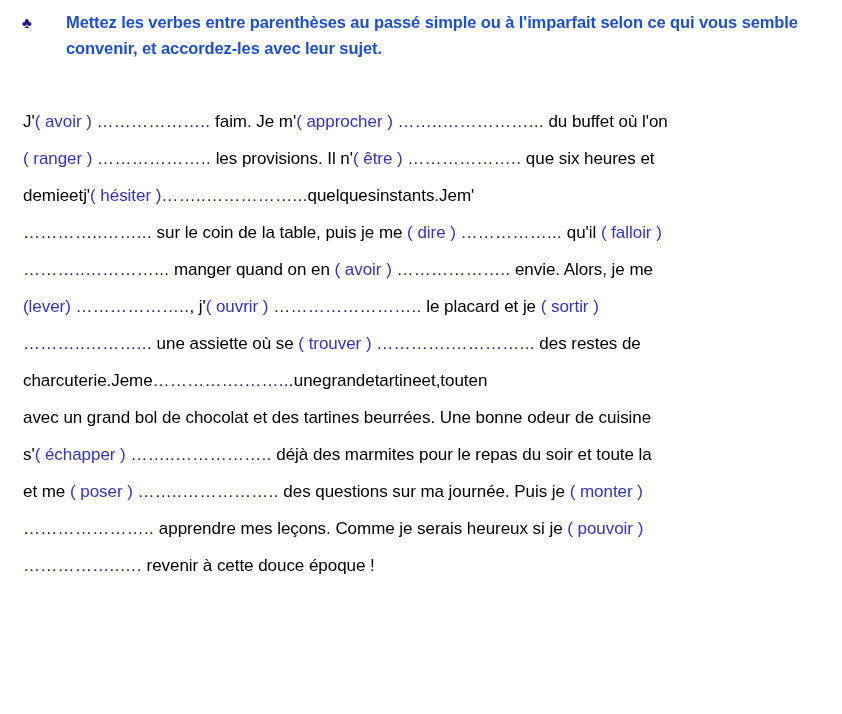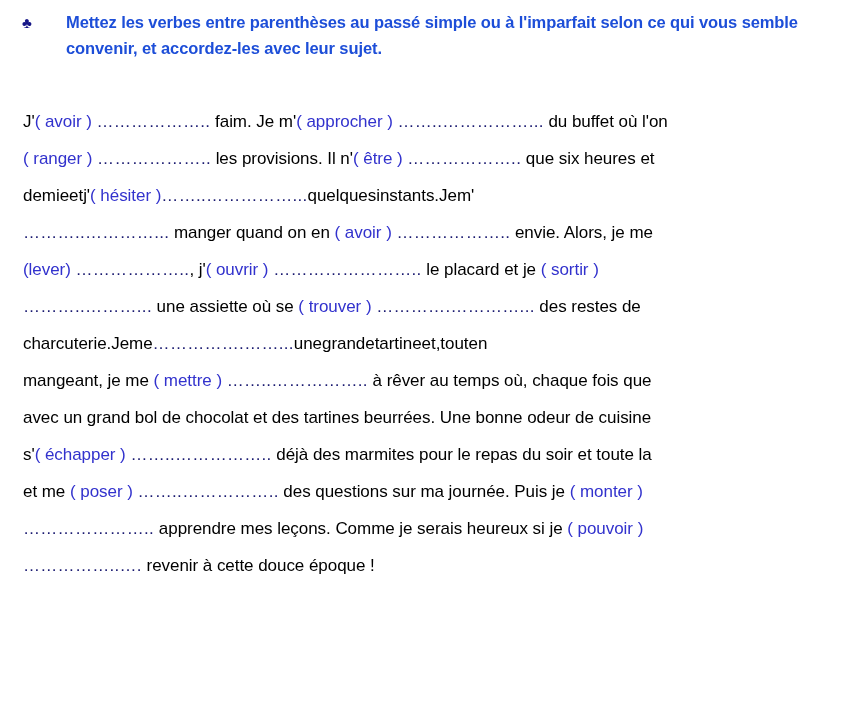--- a/index.html
+++ b/index.html
@@ -118,36 +118,36 @@
         <span class="w plain">demie</span>
         <span class="w plain">et</span>
         <span class="w plain">j'</span>
         <span class="w verb">( hésiter )</span>
         <span class="w dots">……..……………...</span>
         <span class="w plain">quelques</span>
         <span class="w plain">instants.</span>
         <span class="w plain">Je</span>
         <span class="w plain">m'</span>
       </div>
+      <div class="ex-line flow"><span class="dots">…………..……...</span><span class="plain"> sur le coin de la table, puis je me </span><span class="verb">( dire )</span><span class="plain"> </span><span class="dots">……………...</span><span class="plain"> qu'il </span><span class="verb">( falloir )</span></div>
       <div class="ex-line flow"><span class="dots">………..…………...</span><span class="plain"> manger quand on en </span><span class="verb">( avoir )</span><span class="plain"> </span><span class="dots">………………..</span><span class="plain"> envie. Alors, je me</span></div>
       <div class="ex-line flow"><span class="verb">(lever)</span><span class="plain"> </span><span class="dots">………………..</span><span class="plain">, j'</span><span class="verb">( ouvrir )</span><span class="plain"> </span><span class="dots">……………………..</span><span class="plain"> le placard et je </span><span class="verb">( sortir )</span></div>
       <div class="ex-line flow"><span class="dots">………..………...</span><span class="plain"> une assiette où se </span><span class="verb">( trouver )</span><span class="plain"> </span><span class="dots">………….…………...</span><span class="plain"> des restes de</span></div>
       <div class="ex-line justify">
         <span class="w plain">charcuterie.</span>
         <span class="w plain">Je</span>
         <span class="w plain">me</span>
         <span class="w dots">…………….……...</span>
         <span class="w plain">une</span>
         <span class="w plain">grande</span>
         <span class="w plain">tartine</span>
         <span class="w plain">et,</span>
         <span class="w plain">tout</span>
         <span class="w plain">en</span>
       </div>
-      <div class="ex-line flow"><span class="plain">mangeant, je me </span><span class="verb">( mettre )</span><span class="plain"> </span><span class="dots">……..……………..</span><span class="plain"> à rêver au temps où, chaque fois que</span></div>
       <div class="ex-line flow"><span class="plain">avec un grand bol de chocolat et des tartines beurrées. Une bonne odeur de cuisine</span></div>
       <div class="ex-line flow"><span class="plain">s'</span><span class="verb">( échapper )</span><span class="plain"> </span><span class="dots">……..……………..</span><span class="plain"> déjà des marmites pour le repas du soir et toute la</span></div>
       <div class="ex-line flow"><span class="plain">et me </span><span class="verb">( poser )</span><span class="plain"> </span><span class="dots">……..……………..</span><span class="plain"> des questions sur ma journée. Puis je </span><span class="verb">( monter )</span></div>
       <div class="ex-line flow"><span class="dots">…………………..</span><span class="plain"> apprendre mes leçons. Comme je serais heureux si je </span><span class="verb">( pouvoir )</span></div>
       <div class="ex-line flow"><span class="dots">……………..….</span><span class="plain"> revenir à cette douce époque !</span></div>
     </div>
 
 </div>
 
 </body></html>

